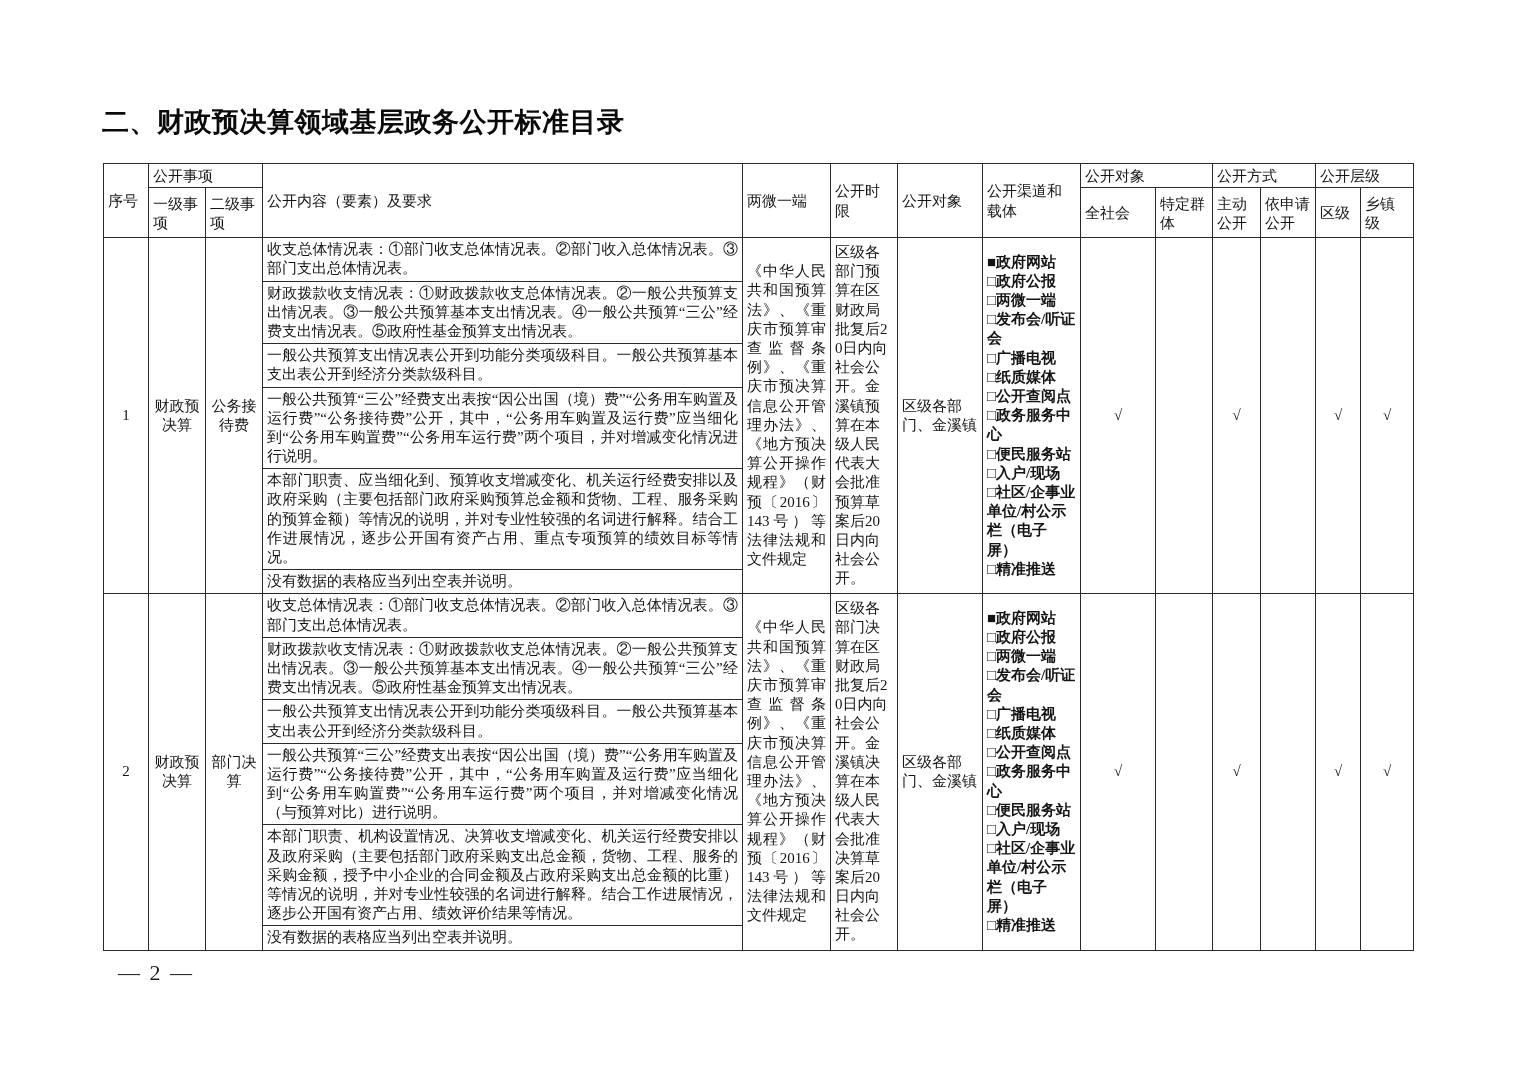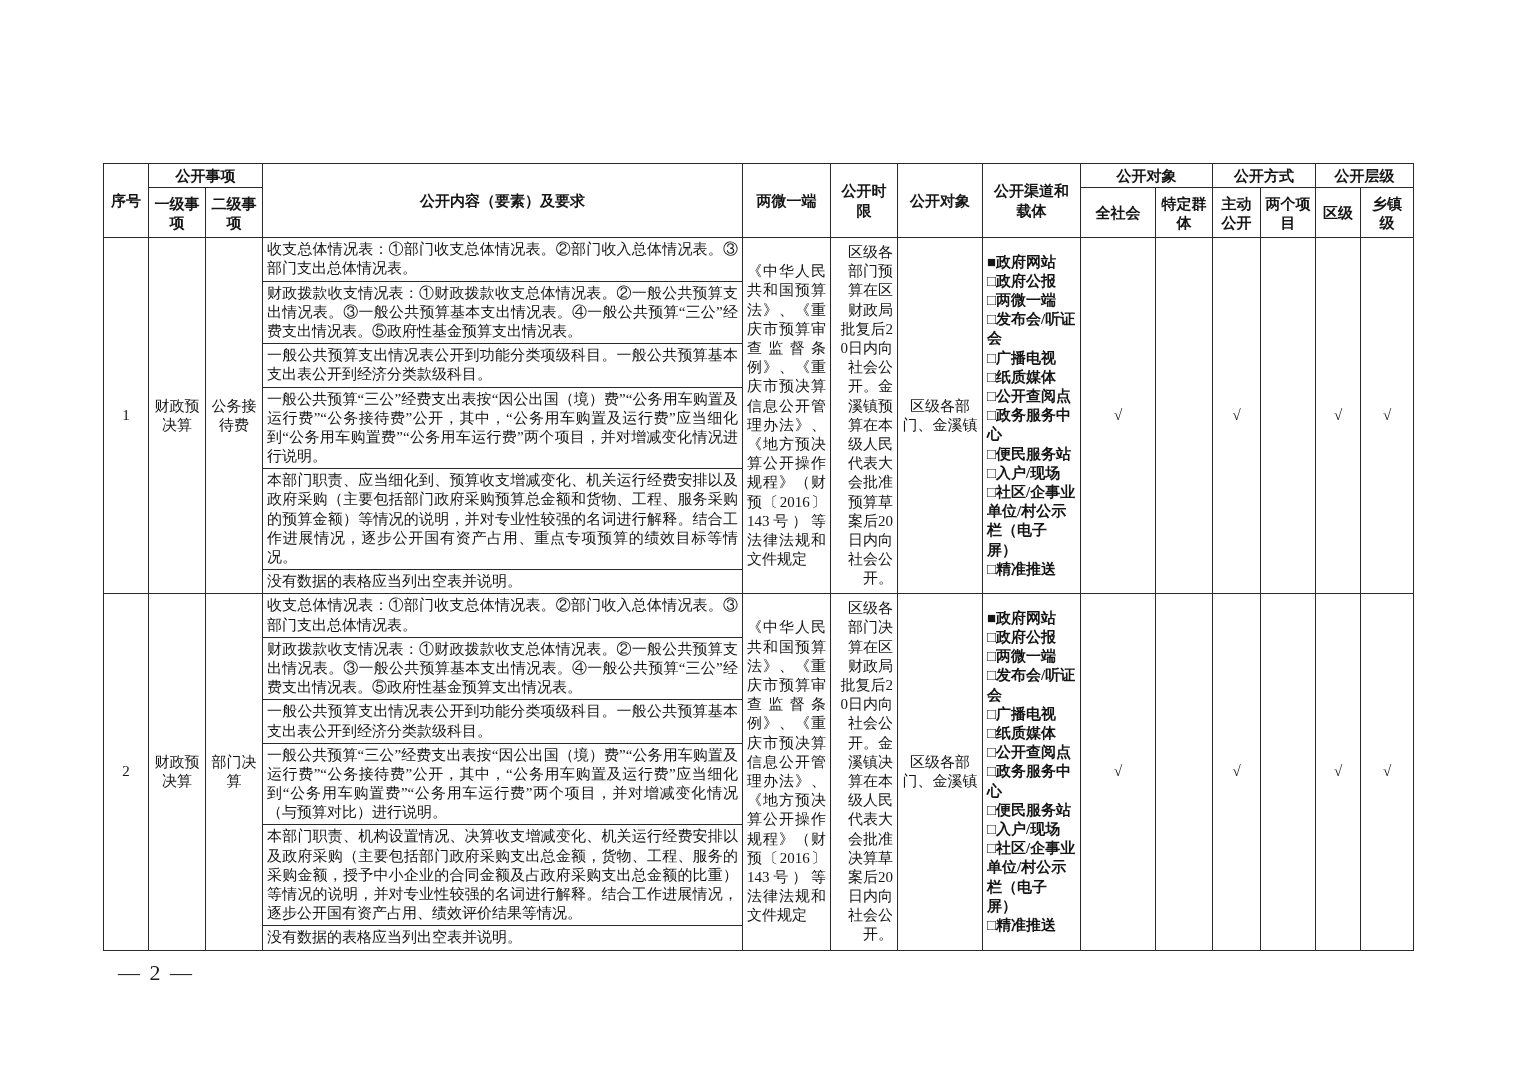--- a/index.html
+++ b/index.html
@@ -38,49 +38,46 @@
   table.std-table td {
     border: 1px solid #2a2a2a;
     font-size: 15px;
     line-height: 1.28;
     padding: 2px 4px;
     vertical-align: middle;
     overflow: hidden;
   }
   td.hdr {
     font-family: "Liberation Sans", "DejaVu Sans", sans-serif;
-    text-align: center;
     vertical-align: middle;
     padding: 1px 2px;
     font-size: 15px;
-    font-weight: bold;
   }
   tr.hdr-row-a { height: 24px; }
   tr.hdr-row-b { height: 50px; }
   td.serial-cell, td.level-cell {
     text-align: center;
     font-size: 15px;
   }
   td.content-cell {
     text-align: justify;
     padding: 2px 5px;
     font-size: 15px;
   }
   td.basis-cell {
     text-align: justify;
     padding: 2px 4px;
     word-break: break-all;
   }
   td.time-cell {
-    text-align: right;
+    text-align: left;
     padding: 2px 4px;
     word-break: break-all;
   }
   td.subject-cell {
-    text-align: center;
     padding: 2px 3px;
   }
   td.channels-cell {
     padding: 2px 3px 2px 6px;
     word-break: break-all;
     font-size: 15px;
   }
   .channel-item { display: block; font-weight: bold; }
   td.check-cell {
     text-align: center;
@@ -93,20 +90,21 @@
     font-size: 22px;
     letter-spacing: 2px;
     color: #1a1a1a;
   }
 </style>
 </head>
 <body>
 
 <div class="page">
 
+  <h1 class="doc-title">二、财政预决算领域基层政务公开标准目录</h1>
 
   <table class="std-table">
     <colgroup>
       <col style="width:45px">
         <col style="width:57px">
         <col style="width:57px">
       <col style="width:480px">
         <col style="width:88px">
         <col style="width:67px">
       <col style="width:85px">
@@ -132,21 +130,21 @@
       <td class="hdr" colspan="2">公开方式</td>
       <td class="hdr" colspan="2">公开层级</td>
     </tr>
 
     <tr class="hdr-row-b">
       <td class="hdr">一级事项</td>
       <td class="hdr">二级事项</td>
       <td class="hdr">全社会</td>
       <td class="hdr">特定群体</td>
       <td class="hdr">主动公开</td>
-      <td class="hdr">两个项目</td>
+      <td class="hdr">依申请公开</td>
       <td class="hdr">区级</td>
       <td class="hdr">乡镇级</td>
     </tr>
 
     <tr>
       <td class="serial-cell" rowspan="6">1</td>
       <td class="level-cell" rowspan="6">财政预决算</td>
       <td class="level-cell" rowspan="6">公务接待费</td>
       <td class="content-cell">收支总体情况表：①部门收支总体情况表。②部门收入总体情况表。③部门支出总体情况表。</td>
       <td class="basis-cell" rowspan="6">《中华人民共和国预算法》、《重庆市预算审查监督条例》、《重庆市预决算信息公开管理办法》、《地方预决算公开操作规程》（财预〔2016〕143号）等法律法规和文件规定</td>

